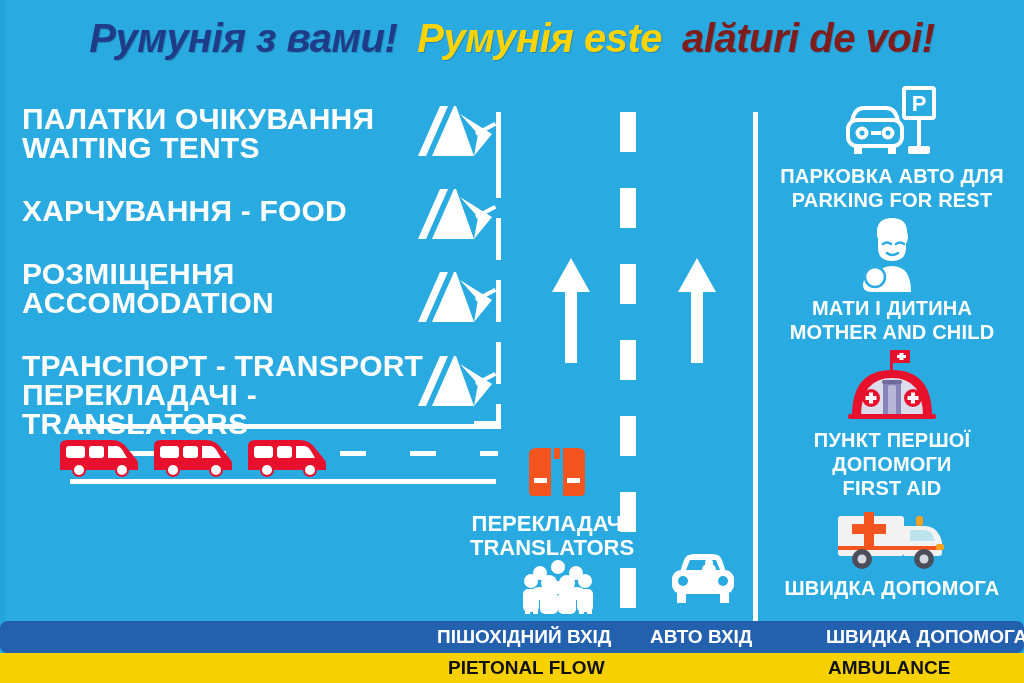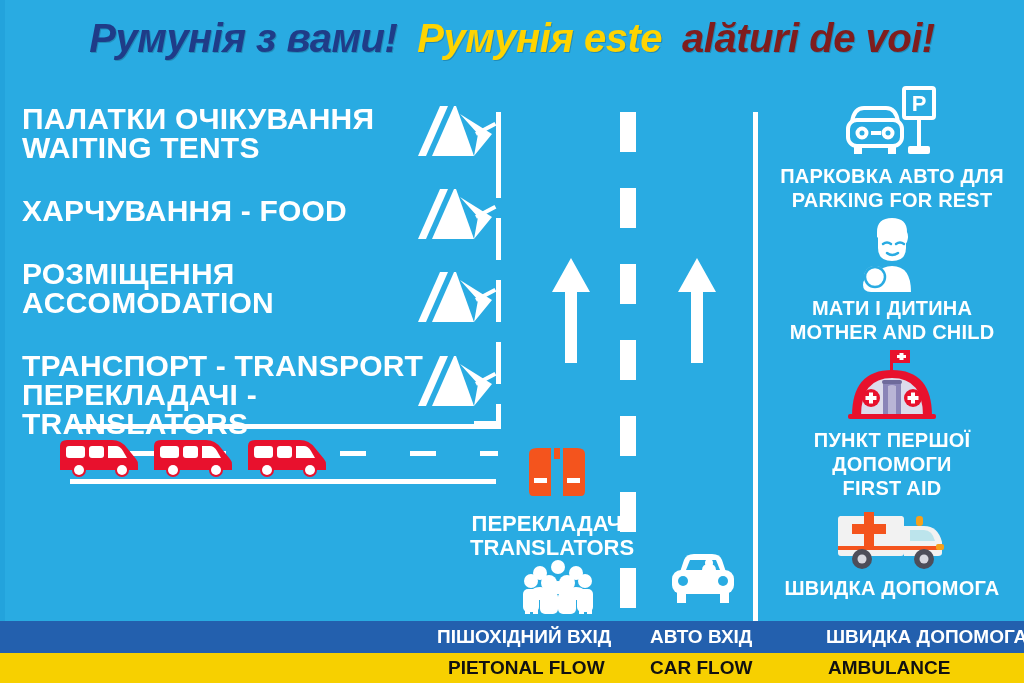--- a/index.html
+++ b/index.html
@@ -80,21 +80,21 @@
   .car-icon{position:absolute;left:668px;top:552px;}
 
   
   .right-col{position:absolute;left:760px;top:86px;width:264px;text-align:center;}
   .rc-block{margin-bottom:2px;}
   .rc-icon{display:flex;justify-content:center;align-items:flex-end;}
   .rc-text{margin-top:4px;}
   .rc-text div{color:#fff;font-weight:bold;font-size:20px;line-height:24px;letter-spacing:0.2px;}
 
   
-  .bar-blue{position:absolute;left:0;top:621px;width:1024px;height:32px;background:#2360AE;}
+  .bar-blue{position:absolute;left:0;top:621px;width:1024px;height:32px;background:#2360AE;border-radius:7px;}
   .bar-yellow{position:absolute;left:0;top:653px;width:1024px;height:30px;background:#F7D000;}
   .bar-blue .lbl{position:absolute;color:#fff;font-weight:bold;font-size:19px;line-height:32px;white-space:nowrap;}
   .bar-yellow .lbl{position:absolute;color:#111;font-weight:bold;font-size:19px;line-height:30px;white-space:nowrap;}
   .p-ped{left:437px;}
   .p-car{left:650px;}
   .p-amb{left:826px;}
   .p-ped-en{left:448px;}
   .p-car-en{left:650px;}
   .p-amb-en{left:828px;}
 </style>
@@ -370,17 +370,16 @@
 
   </div>
 
   <div class="bar-blue">
     <span class="lbl p-ped">ПІШОХІДНИЙ ВХІД</span>
     <span class="lbl p-car">АВТО ВХІД</span>
     <span class="lbl p-amb">ШВИДКА ДОПОМОГА</span>
   </div>
   <div class="bar-yellow">
     <span class="lbl p-ped-en">PIETONAL FLOW</span>
-    <span class="lbl p-car-en">CAR FLOW</span>
     <span class="lbl p-amb-en">AMBULANCE</span>
   </div>
 
 </div>
 
 </body></html>

